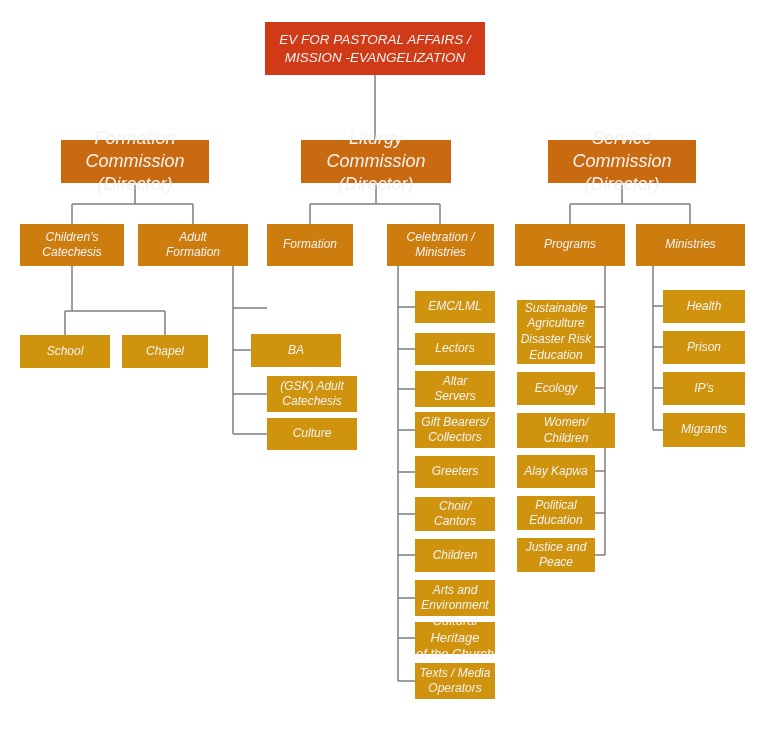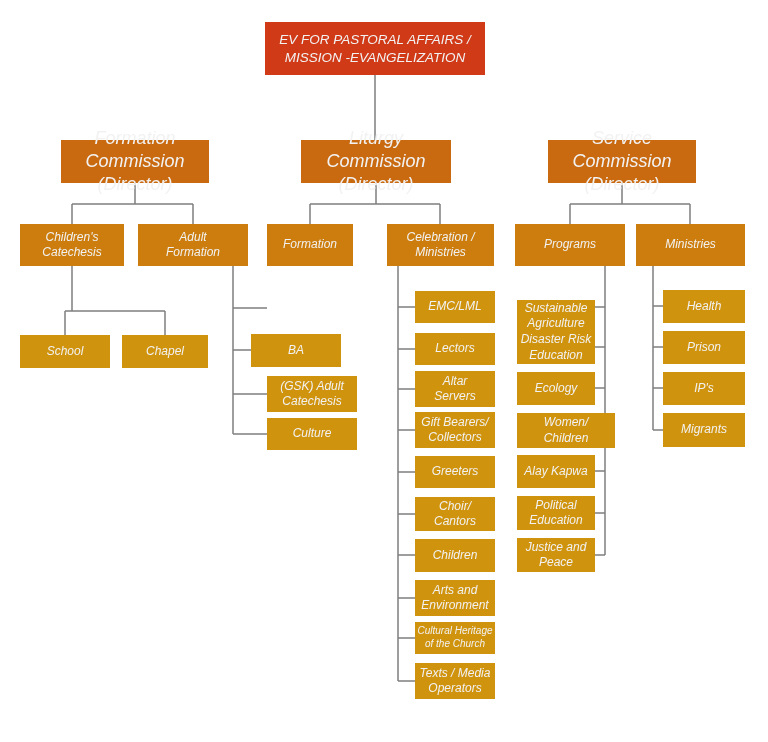--- a/index.html
+++ b/index.html
@@ -25,21 +25,21 @@
     box-sizing:border-box;
     padding:2px 0;
     color:#f2f2f2;
     line-height:1.28;
     font-style:italic;
   }
   .t-root{background:#d13a17;font-size:13.5px;}
   .t-comm{background:#c96a11;font-size:18px;}
   .t-l2{background:#cc7d0e;font-size:12px;}
   .t-leaf{background:#d0930e;font-size:12px;}
-  .t-leaf.small{font-size:10px;}
+  .t-leaf.small{font-size:13px;}
 </style>
 </head>
 <body>
 
 <div class="canvas">
 
   <svg class="lines" width="768" height="742" viewBox="0 0 768 742">
     <path fill="none" stroke="#7f7f7f" stroke-width="1.5" d="
       M375 75 L375 140
       M135 183 L135 204 M72 204 L193 204 M72 204 L72 224 M193 204 L193 224

